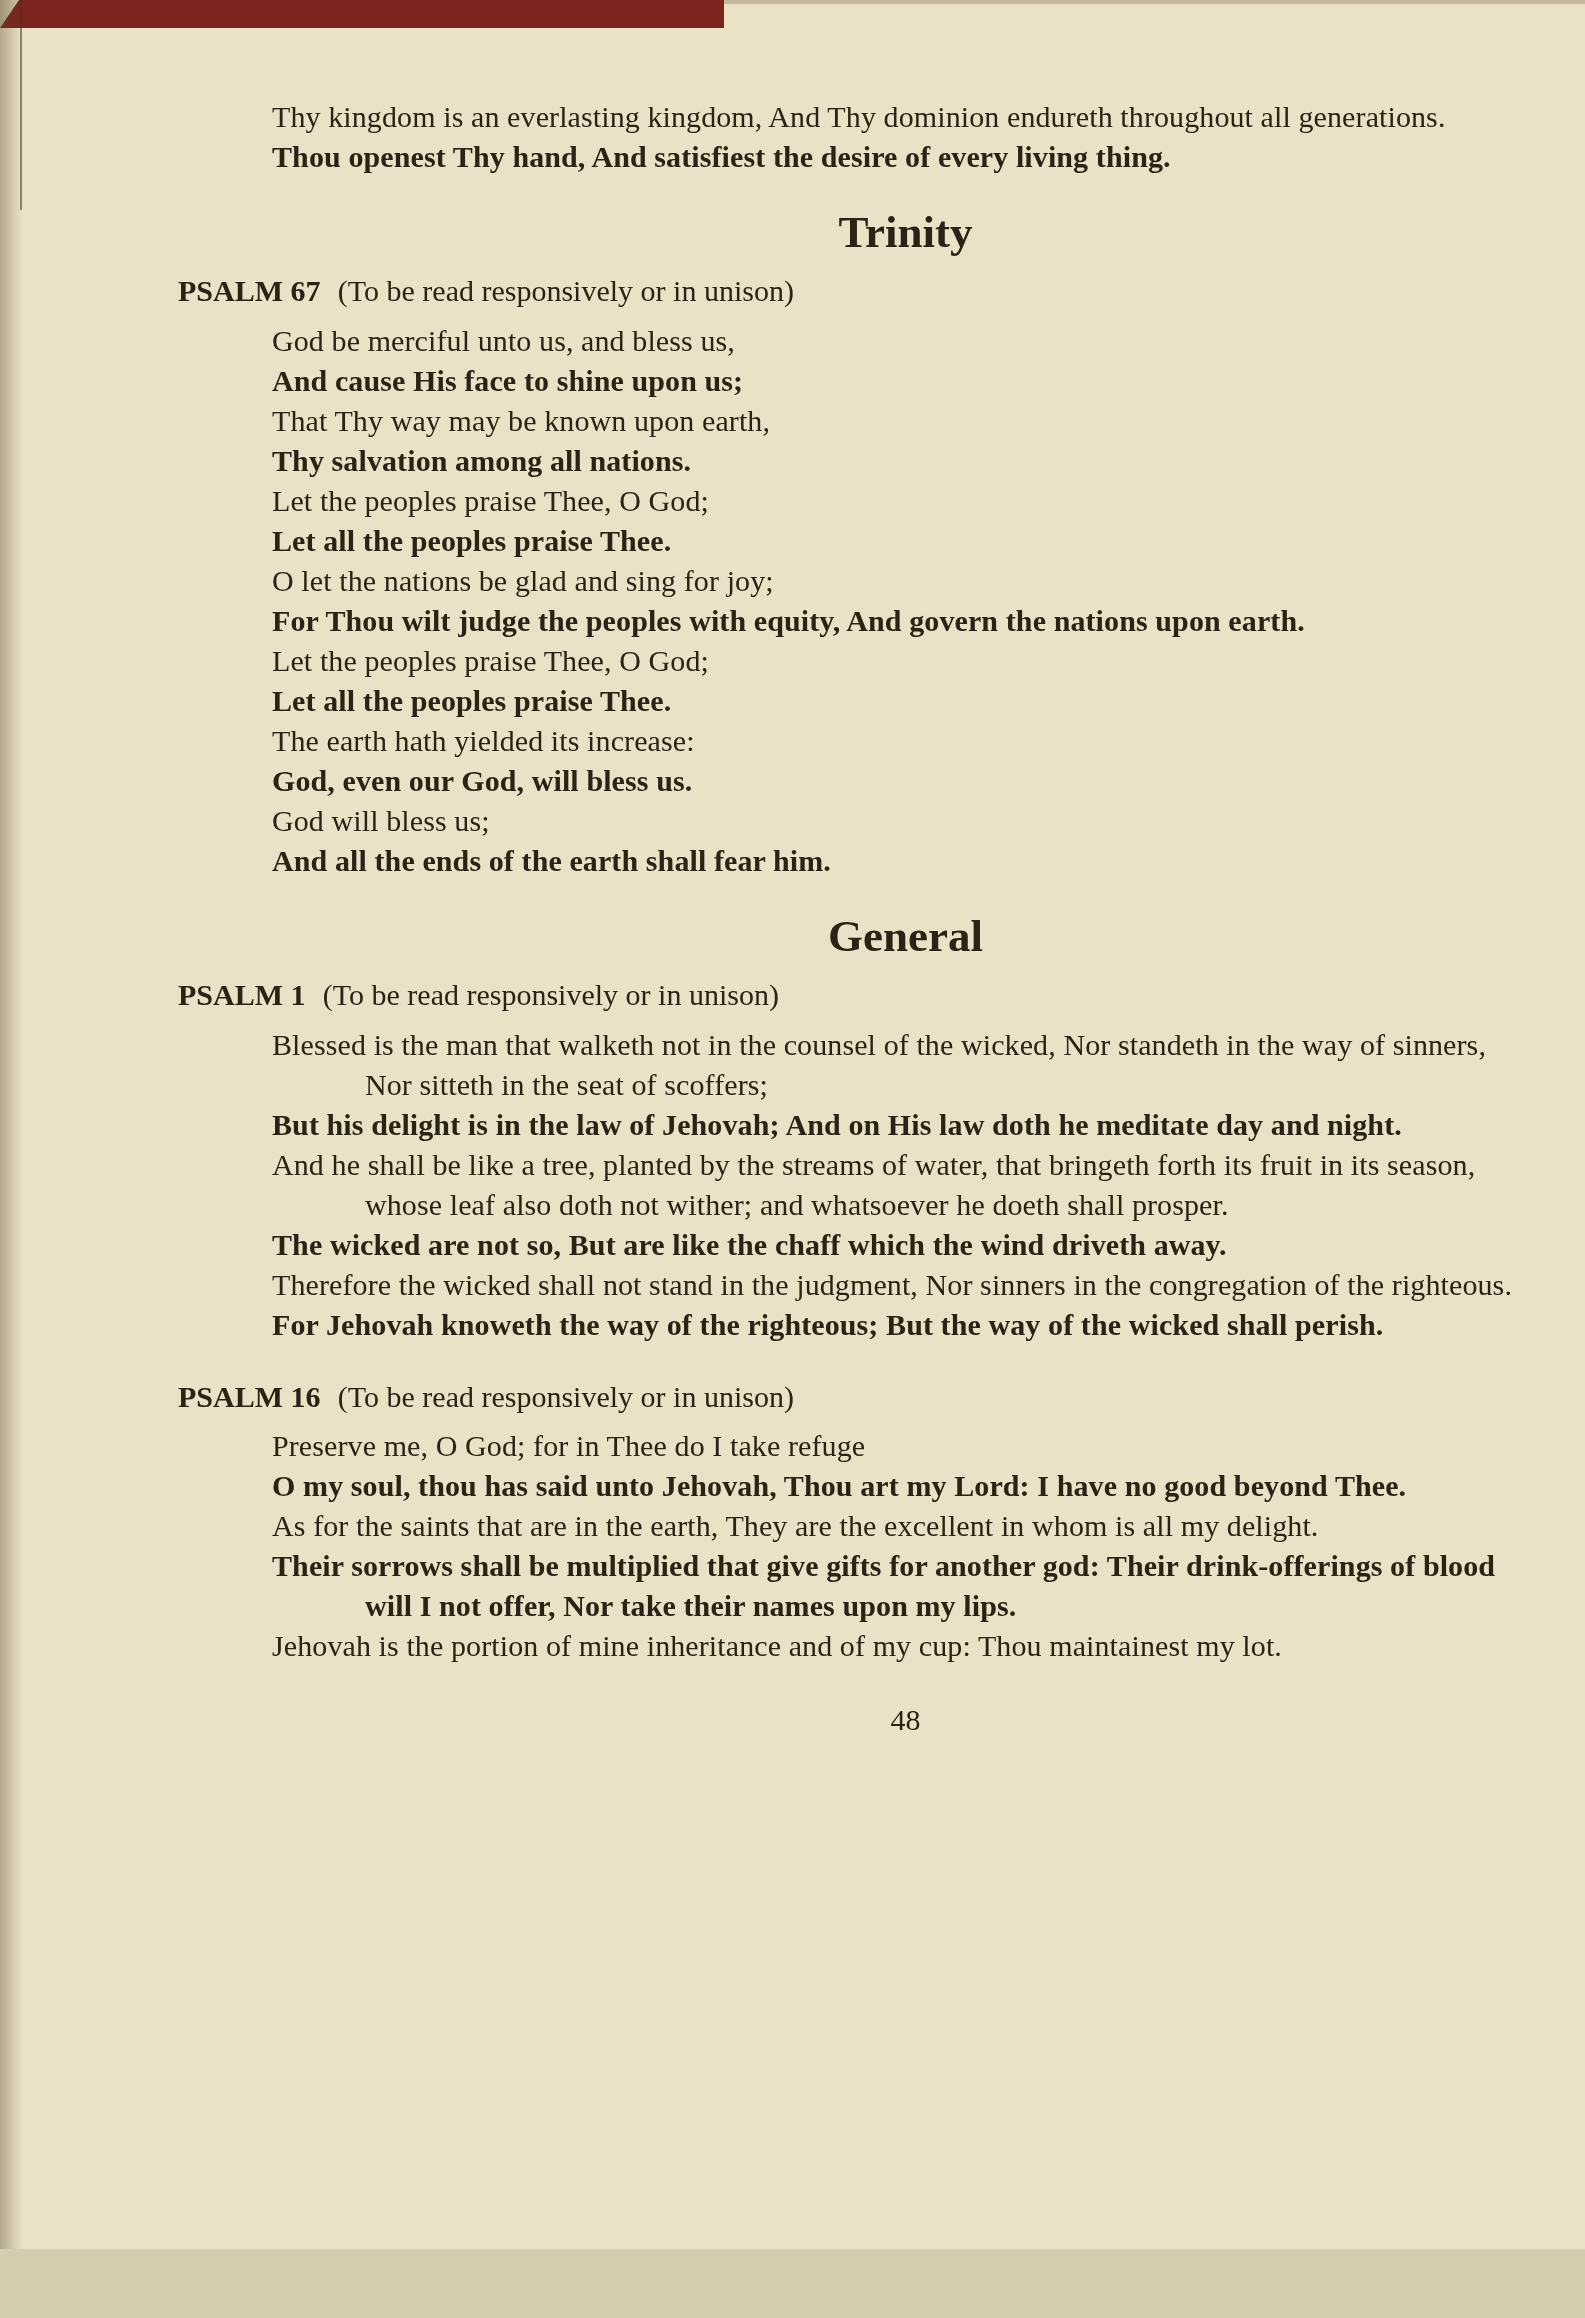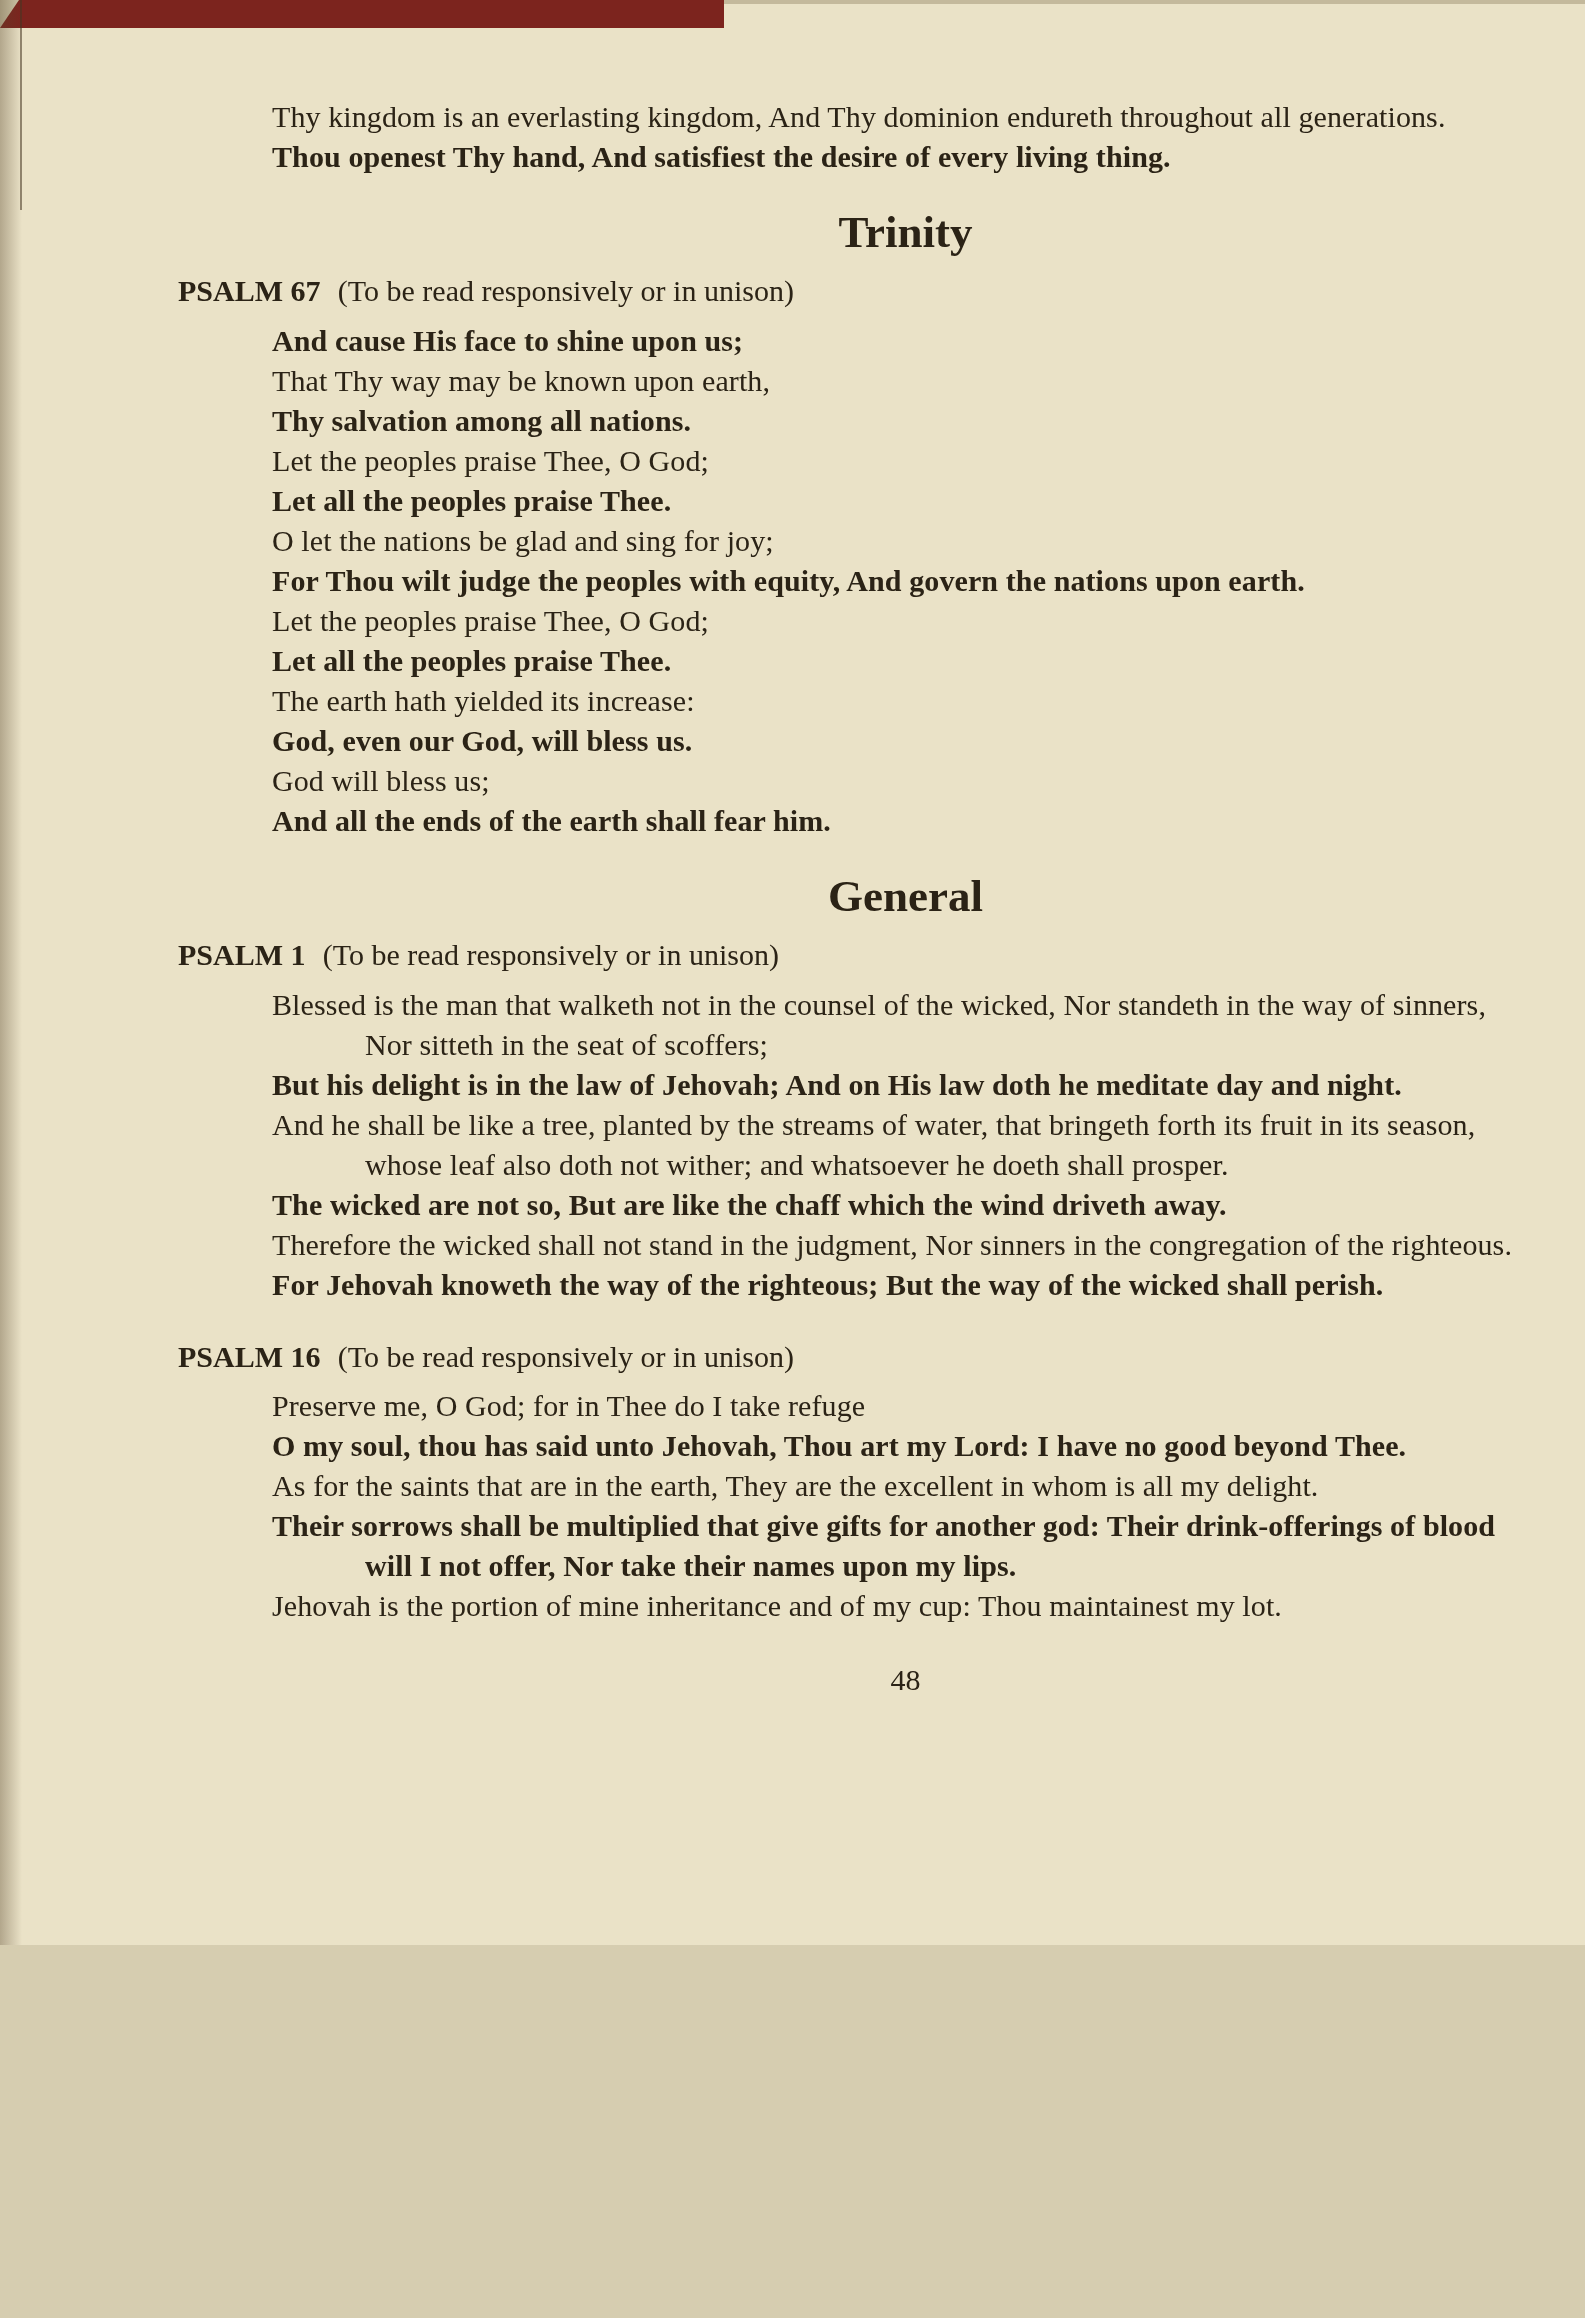--- a/index.html
+++ b/index.html
@@ -6,21 +6,21 @@
   html, body { margin: 0; padding: 0; }
   body {
     width: 1586px;
     height: 2319px;
     background: #d6cdb0;
     font-family: "Liberation Serif", "DejaVu Serif", serif;
   }
   .page {
     position: relative;
     width: 1586px;
-    height: 1945px;
+    height: 2249px;
     background: #eae2c7;
     overflow: hidden;
   }
   .top-edge {
     position: absolute; top: 0; left: 0;
     width: 100%; height: 3.5px;
     background: rgba(96,78,48,0.28);
   }
   .red-strip {
     position: absolute; top: 0; left: 0;
@@ -99,20 +99,21 @@
 
     <section>
       <h2 class="section-heading">Trinity</h2>
 
       <div class="psalm">
         <p class="psalm-head">
           <span class="psalm-label">PSALM 67</span>
           <span class="psalm-instruction">(To be read responsively or in unison)</span>
         </p>
         <div class="verse-group">
+            <p class="verse">God be merciful unto us, and bless us,</p>
             <p class="verse bold">And cause His face to shine upon us;</p>
             <p class="verse">That Thy way may be known upon earth,</p>
             <p class="verse bold">Thy salvation among all nations.</p>
             <p class="verse">Let the peoples praise Thee, O God;</p>
             <p class="verse bold">Let all the peoples praise Thee.</p>
             <p class="verse">O let the nations be glad and sing for joy;</p>
             <p class="verse bold">For Thou wilt judge the peoples with equity, And govern the nations upon earth.</p>
             <p class="verse">Let the peoples praise Thee, O God;</p>
             <p class="verse bold">Let all the peoples praise Thee.</p>
             <p class="verse">The earth hath yielded its increase:</p>

